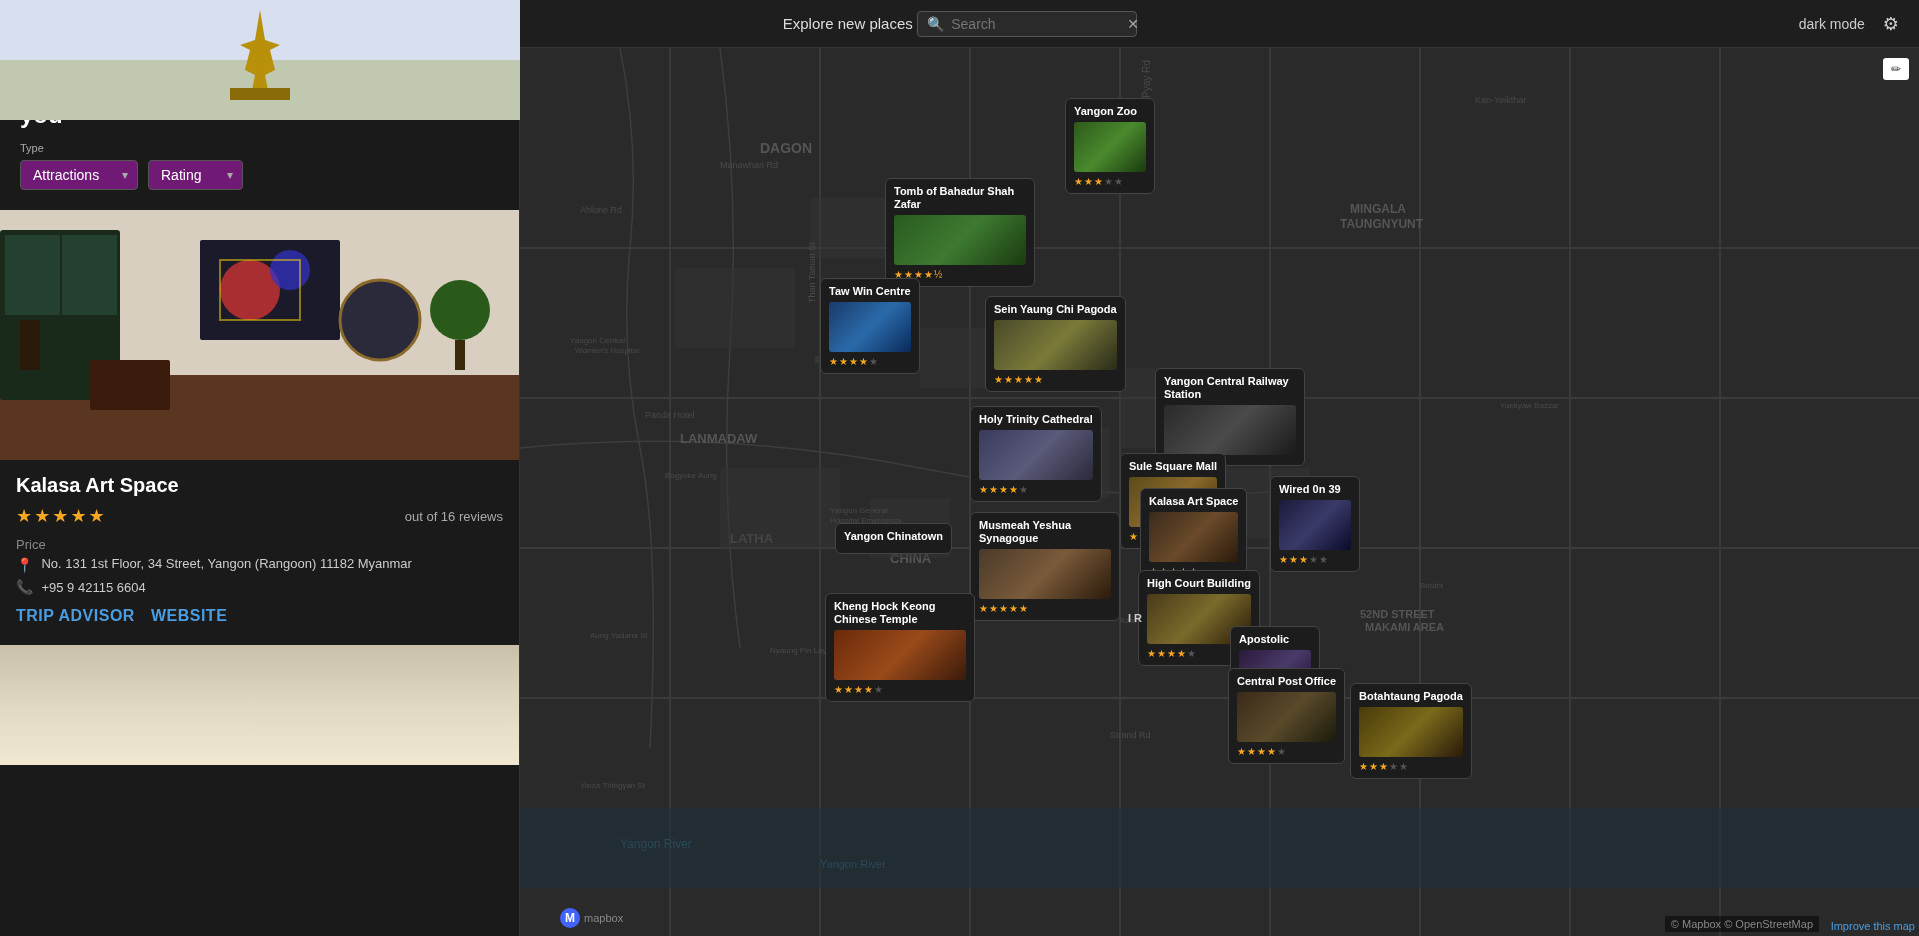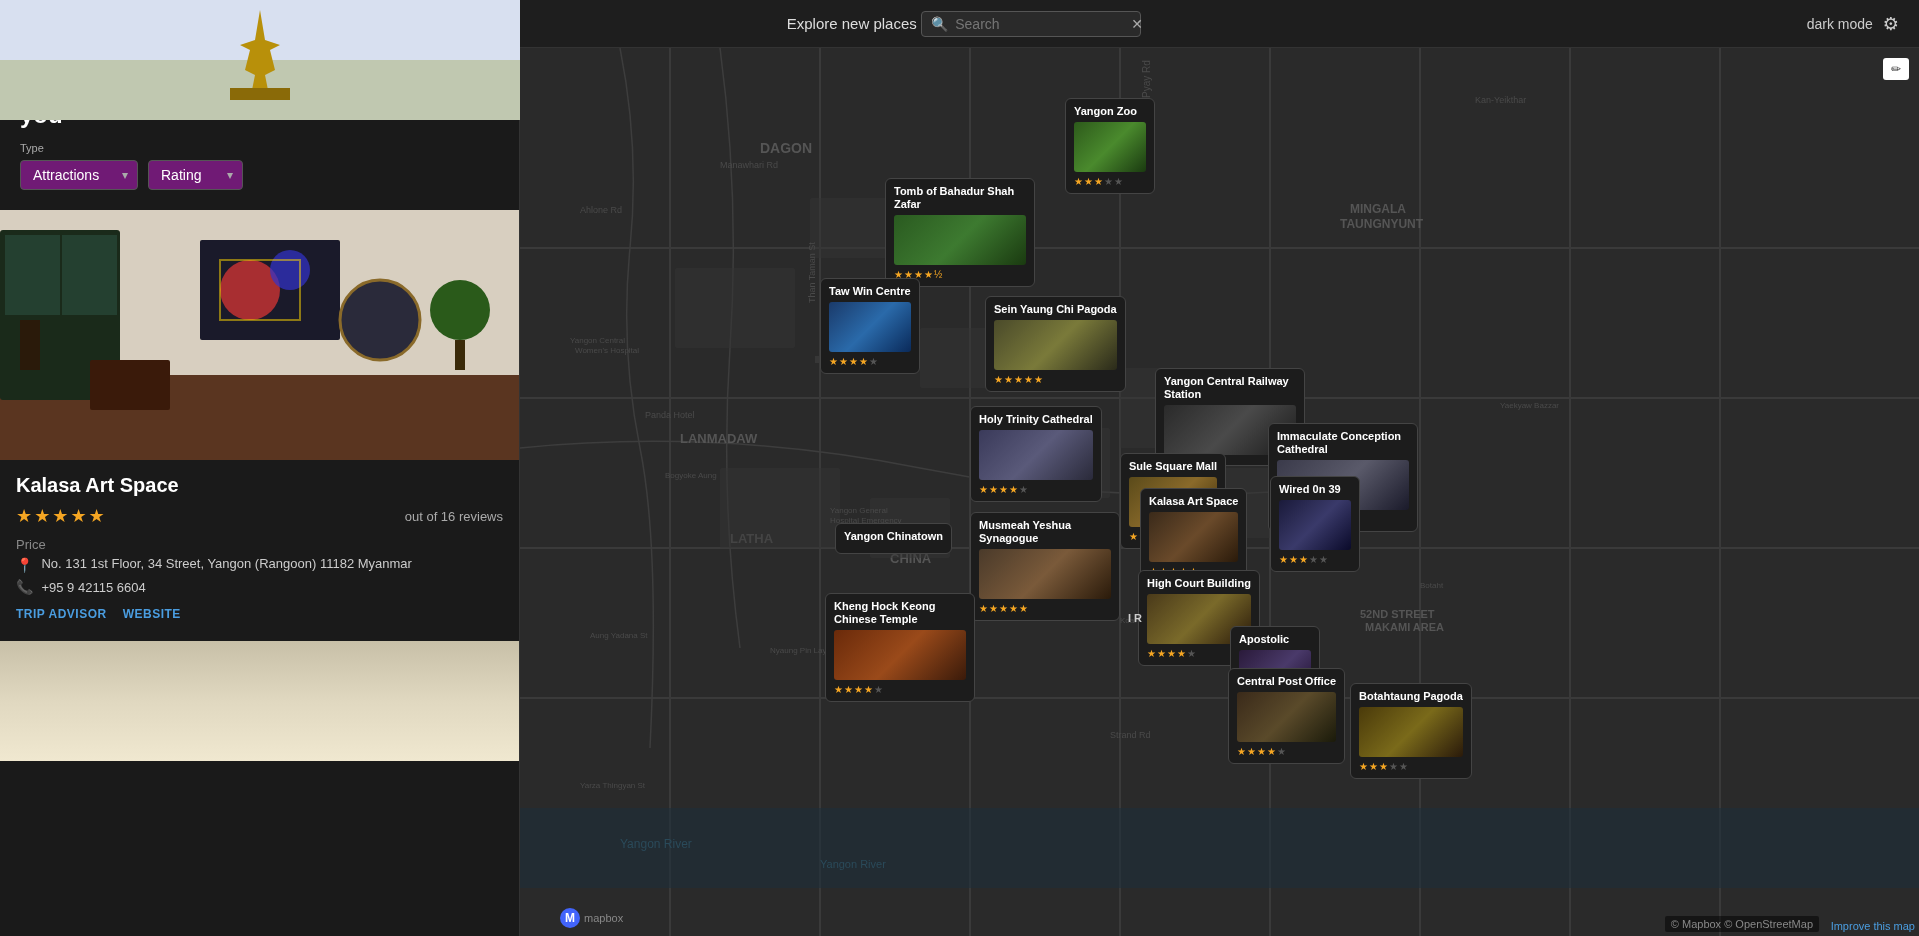--- a/index.html
+++ b/index.html
@@ -14,21 +14,21 @@
     .header-title { font-size: 16px; color: #ccc; }
     .header-center { display: flex; align-items: center; gap: 4px; }
     .explore-text { font-size: 15px; color: #ddd; }
     .search-box {
       display: flex; align-items: center; background: #2a2a2a; border: 1px solid #555;
       border-radius: 4px; padding: 4px 10px; gap: 6px; width: 220px;
     }
     .search-box input { background: transparent; border: none; outline: none; color: #fff; width: 170px; font-size: 14px; }
     .search-icon { color: #aaa; font-size: 14px; }
     .clear-icon { color: #aaa; font-size: 14px; cursor: pointer; }
-    .header-right { display: flex; align-items: center; gap: 10px; text-align: right; }
+    .header-right { display: flex; align-items: center; gap: 18px; text-align: right; }
     .dark-mode-text { font-size: 14px; color: #ccc; }
     .settings-icon { color: #ccc; font-size: 18px; }
 
     
     .main { display: flex; flex: 1; overflow: hidden; }
 
     
     .sidebar {
       width: 520px; flex-shrink: 0; background: #1a1a1a; overflow-y: auto;
       border-right: 1px solid #333;
@@ -74,21 +74,21 @@
     .ranking-label { font-size: 13px; color: #888; }
     .ranking-value { font-size: 13px; color: #ccc; }
     .address-row { display: flex; align-items: flex-start; gap: 8px; margin-bottom: 6px; }
     .location-icon { color: #aaa; font-size: 14px; margin-top: 1px; }
     .address-text { font-size: 13px; color: #ccc; }
     .phone-row { display: flex; align-items: center; gap: 8px; margin-bottom: 12px; }
     .phone-icon { color: #aaa; font-size: 14px; }
     .phone-text { font-size: 13px; color: #ccc; }
     .links-row { display: flex; gap: 16px; margin-bottom: 10px; }
     .link-btn {
-      font-size: 12px; font-weight: bold; color: #4a9de0; text-decoration: none;
+      font-size: 16px; font-weight: bold; color: #4a9de0; text-decoration: none;
       background: none; border: none; cursor: pointer; letter-spacing: 0.5px;
     }
 
     
     .next-card-preview {
       height: 120px; background: #2a2a2a;
       display: flex; align-items: center; justify-content: center;
     }
     .next-card-bg {
       width: 100%; height: 100%;
@@ -505,33 +505,20 @@
           <div class="marker-stars">
             <span class="ms">★</span>
               <span class="ms">★</span>
               <span class="ms">★</span>
               <span class="ms">★</span>
             <span class="ms-e">★</span>
           </div>
         </div>
       </div>
 
-      <div class="marker" style="top:375px; left:748px;">
-        <div class="marker-card" style="min-width:110px;">
-          <div class="marker-title">Immaculate Conception Cathedral</div>
-          <div class="marker-thumb thumb-cathedral"></div>
-          <div class="marker-stars">
-            <span class="ms">★</span>
-              <span class="ms">★</span>
-              <span class="ms">★</span>
-            <span class="ms-e">★</span>
-              <span class="ms-e">★</span>
-          </div>
-        </div>
-      </div>
 
       <div class="marker" style="top:522px; left:618px;">
         <div class="marker-card">
           <div class="marker-title">High Court Building</div>
           <div class="marker-thumb thumb-high-court"></div>
           <div class="marker-stars">
             <span class="ms">★</span>
               <span class="ms">★</span>
               <span class="ms">★</span>
               <span class="ms">★</span>

